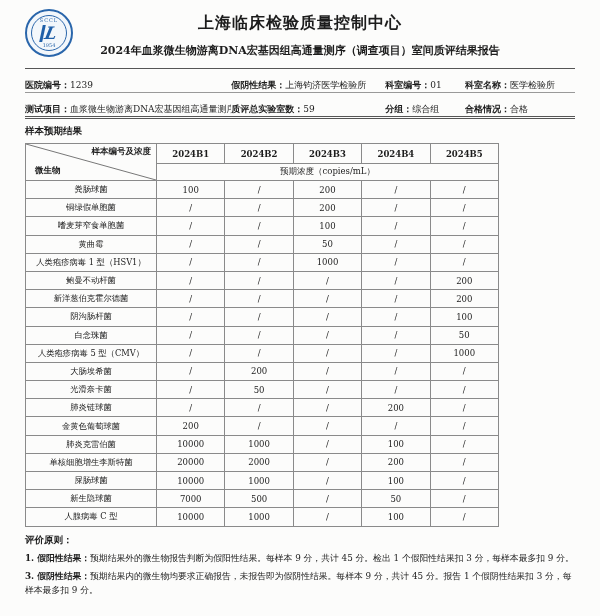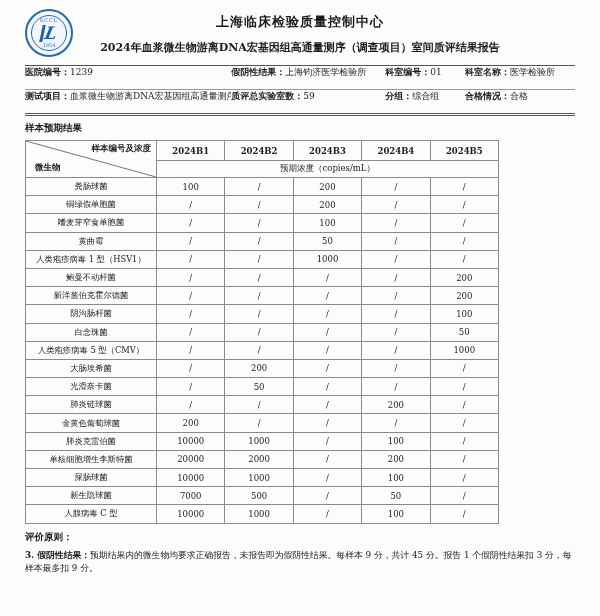--- a/index.html
+++ b/index.html
@@ -28,31 +28,31 @@
     display:flex; flex-direction:column; align-items:center; justify-content:space-between;
     padding:2px 0; box-sizing:border-box;
   }
   .logo-abbr { font-size:5px; color:#2a66ab; letter-spacing:1px; line-height:1; }
   .logo-mark {
     font-size:17px; font-weight:bold; font-style:italic;
     color:#1f5fa8; line-height:1; transform:skewX(-12deg);
     border-left:3px solid #1f5fa8; padding-left:1px;
   }
   .logo-year { font-size:5px; color:#2a66ab; line-height:1; }
-  .title1 { font-size:13px; font-weight:bold; letter-spacing:1px; }
+  .title1 { font-size:16px; font-weight:bold; letter-spacing:1px; }
   .title2 { font-size:11px; font-weight:bold; margin-top:9px; }
 
   
   .info {
     margin:10px 25px 0 25px;
     border-top:1.5px solid #555;
     border-bottom:3px double #555;
     font-size:9px;
   }
-  .info-row { display:flex; height:23px; align-items:flex-start; }
+  .info-row { display:flex; height:23px; align-items:flex-end; }
   .info-row + .info-row { border-top:1px solid #999; }
   .info-cell { white-space:nowrap; overflow:hidden; }
   .info-cell:nth-child(1){ width:37.5%; }
   .info-cell:nth-child(2){ width:28%; }
   .info-cell:nth-child(3){ width:14.5%; }
   .info-cell:nth-child(4){ width:20%; }
   .info-cell .lbl { font-weight:bold; }
 
   
   .section-title { margin:6px 25px 0 25px; font-size:9.5px; font-weight:bold; }
@@ -290,16 +290,17 @@
           <td>/</td>
           <td>100</td>
           <td>/</td>
         </tr>
       </tbody>
   </table>
 
 
   <div class="principles-title">评价原则：</div>
   <div class="principles">
+      <p class="principle"><b>1. 假阳性结果：</b><span>预期结果外的微生物报告判断为假阳性结果。每样本 9 分，共计 45 分。检出 1 个假阳性结果扣 3 分，每样本最多扣 9 分。</span></p>
       <p class="principle"><b>3. 假阴性结果：</b><span>预期结果内的微生物均要求正确报告，未报告即为假阴性结果。每样本 9 分，共计 45 分。报告 1 个假阴性结果扣 3 分，每样本最多扣 9 分。</span></p>
     </div>
 
 </div>
 
 </body></html>

